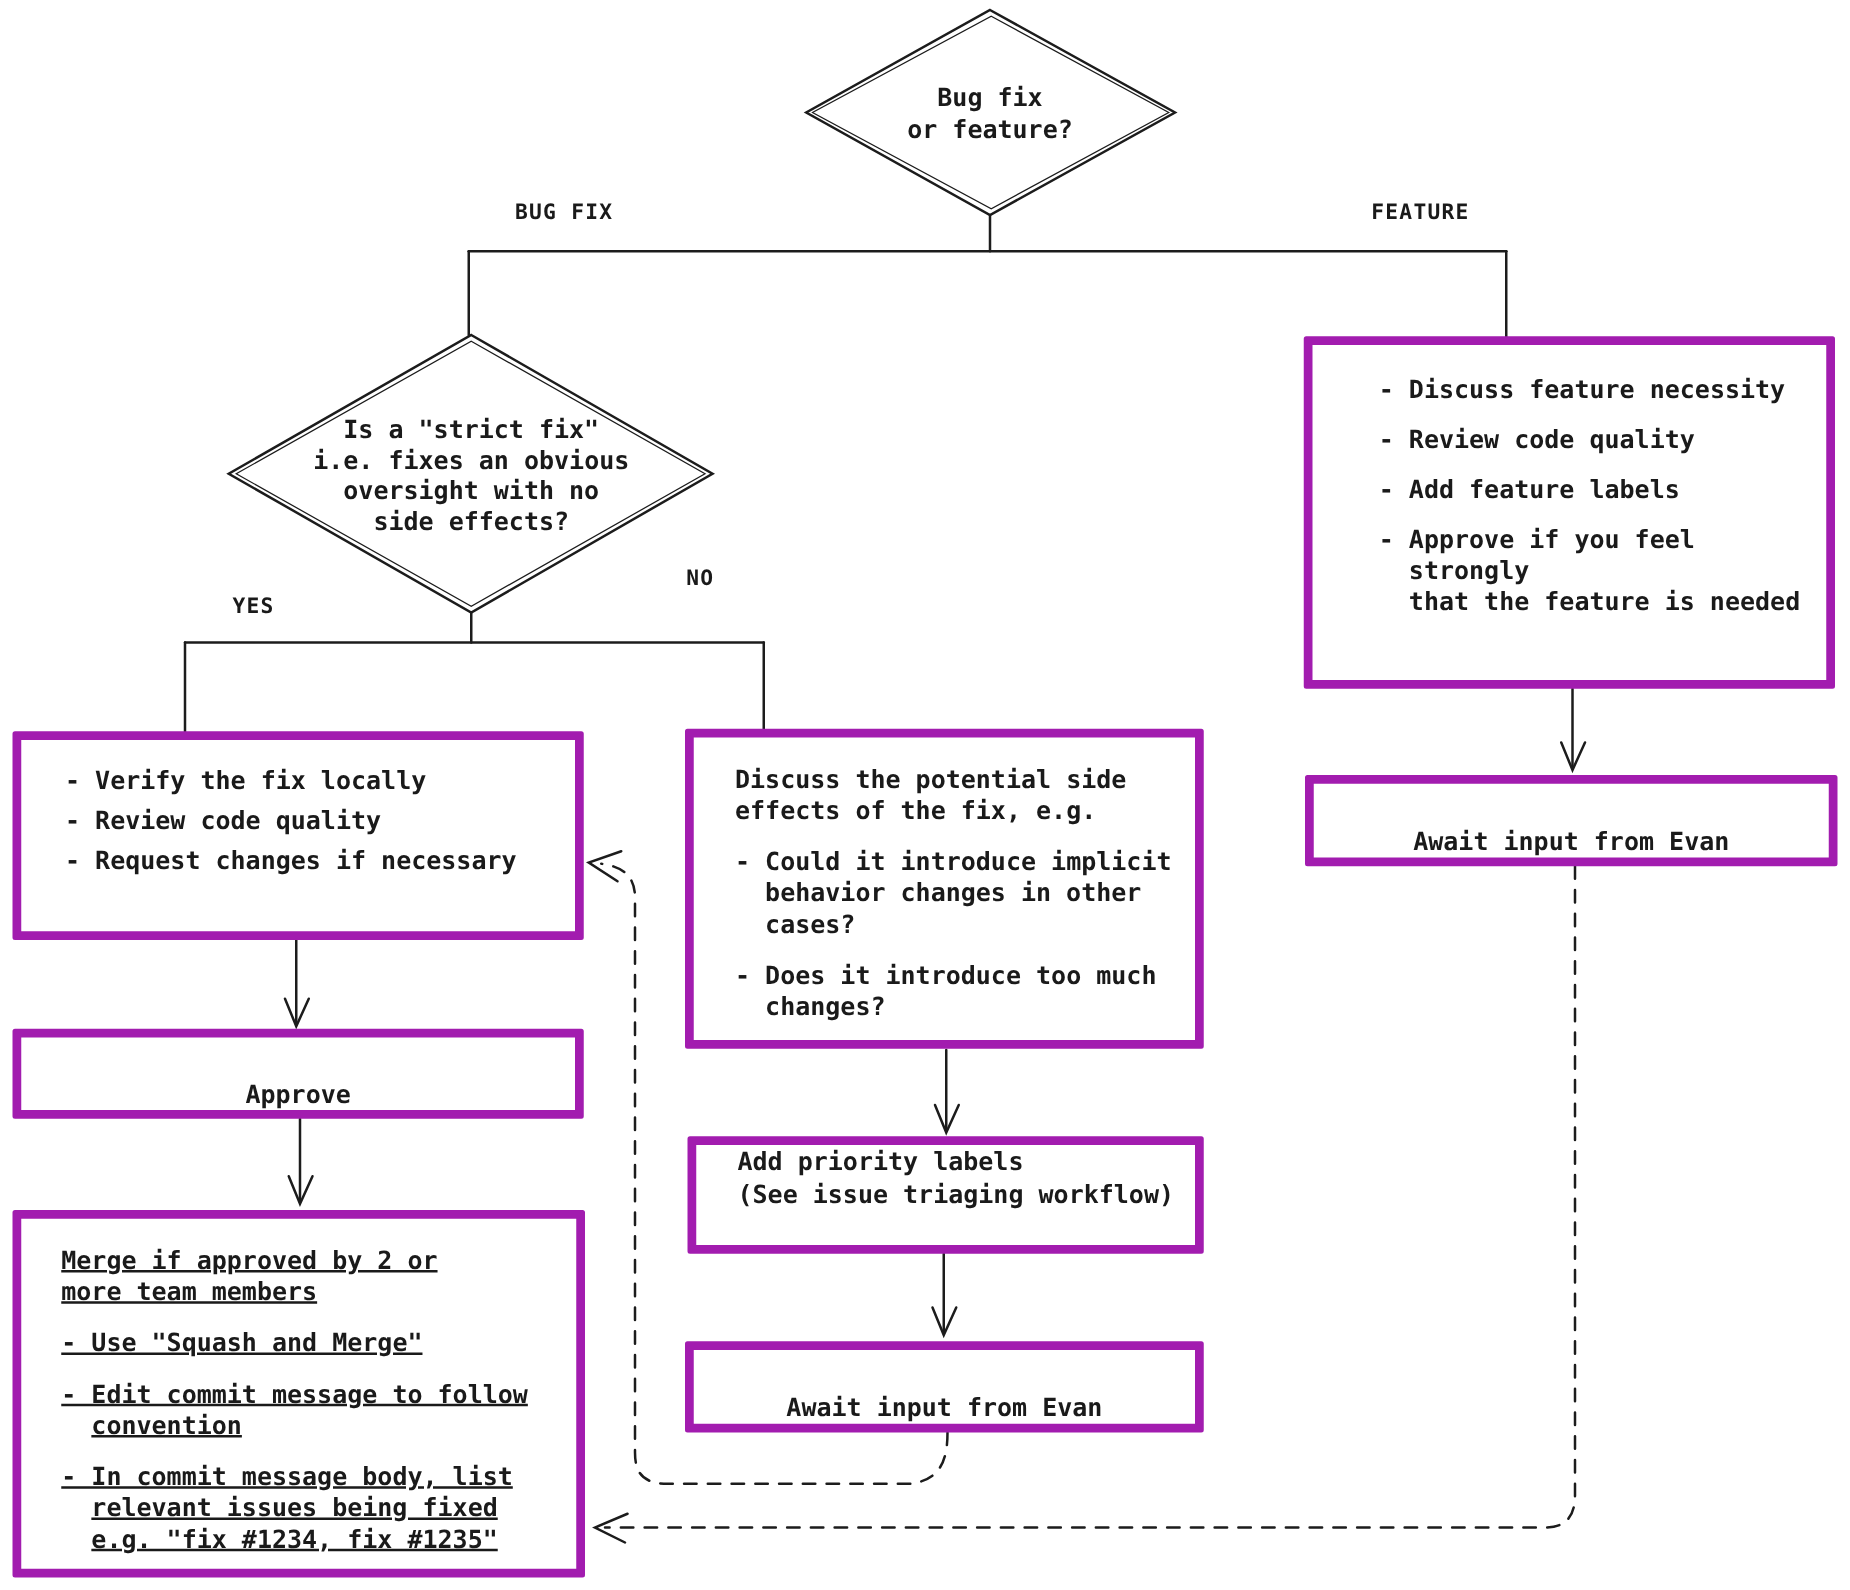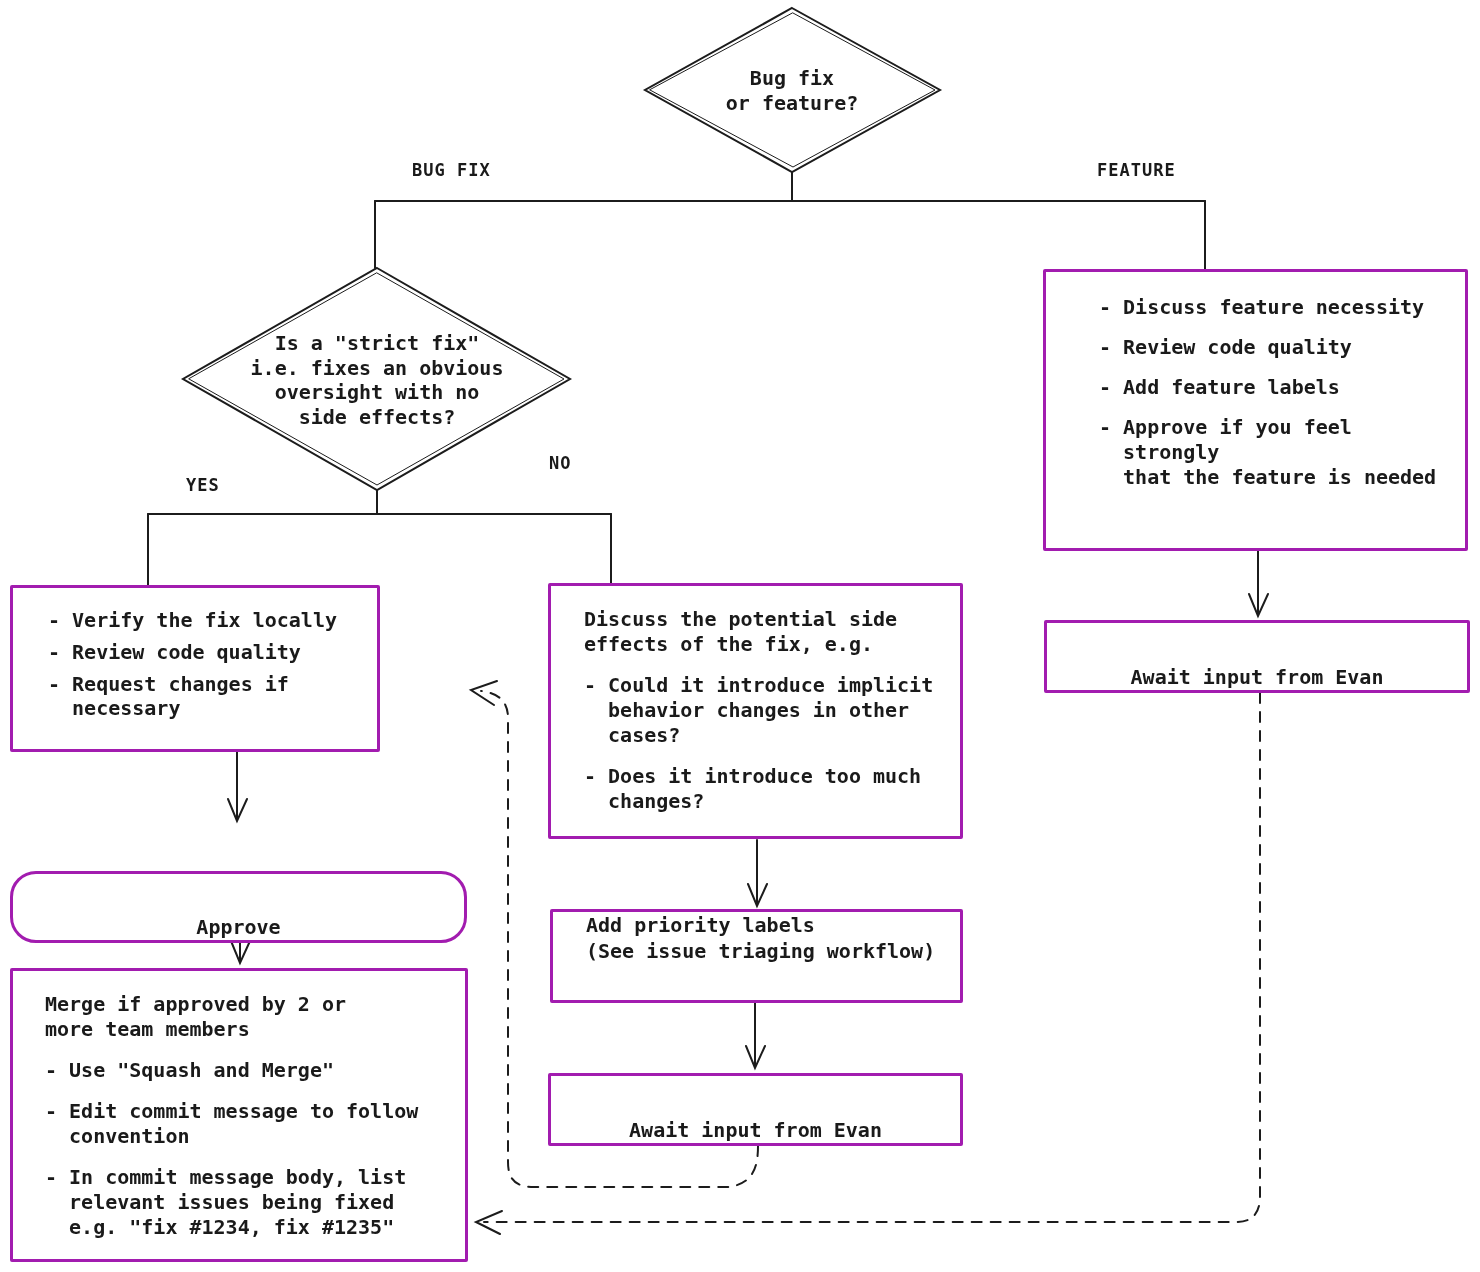--- a/index.html
+++ b/index.html
@@ -13,21 +13,21 @@
     overflow: hidden;
   }
   svg.layer {
     position: absolute;
     left: 0; top: 0;
     width: 1480px; height: 1272px;
   }
   .node {
     position: absolute;
     box-sizing: border-box;
-    border: 3px solid #a21caf;
+    border: 7px solid #a21caf;
     border-radius: 2px;
     background: #ffffff;
     font-size: 20px;
     font-weight: bold;
     line-height: 25px;
     color: #1a1a1a;
   }
   .node.center {
     display: flex;
     align-items: flex-end;
@@ -47,24 +47,24 @@
     font-weight: bold;
     line-height: 25px;
   }
   .branch-label {
     position: absolute;
     font-size: 17px;
     font-weight: bold;
     letter-spacing: 1px;
   }
   
-  #verify-box   { left: 10px;  top: 585px;  width: 370px; height: 167px; padding: 20px 8px 0 35px; }
+  #verify-box   { left: 10px;  top: 585px;  width: 457px; height: 167px; padding: 20px 8px 0 35px; }
   #verify-box .bullet { margin-bottom: 8px; line-height: 24px; }
-  #approve-box  { left: 10px;  top: 871px;  width: 457px; height: 72px; border-radius: 26px; }
-  #merge-box    { left: 10px;  top: 968px;  width: 458px; height: 294px; padding: 21px 8px 0 32px; }
+  #approve-box  { left: 10px;  top: 823px;  width: 457px; height: 72px; }
+  #merge-box    { left: 10px;  top: 968px;  width: 458px; height: 294px; padding: 21px 8px 0 32px; text-decoration: underline; }
   #merge-box .bullet { margin-top: 16px; }
   #discuss-box  { left: 548px; top: 583px;  width: 415px; height: 256px; padding: 21px 8px 0 33px; }
   #discuss-box .bullet { margin-top: 16px; }
   #priority-box { left: 550px; top: 909px;  width: 413px; height: 94px;
                   display: flex; align-items: flex-start; padding-left: 33px; line-height: 26px; }
   #await-mid-box   { left: 548px; top: 1073px; width: 415px; height: 73px; }
   #feature-box  { left: 1043px; top: 269px; width: 425px; height: 282px; padding: 23px 8px 0 53px; }
   #feature-box .bullet { margin-bottom: 15px; }
   #await-right-box { left: 1044px; top: 620px; width: 426px; height: 73px; }
   #decision1-label { left: 647px; top: 66px;  width: 290px; }

